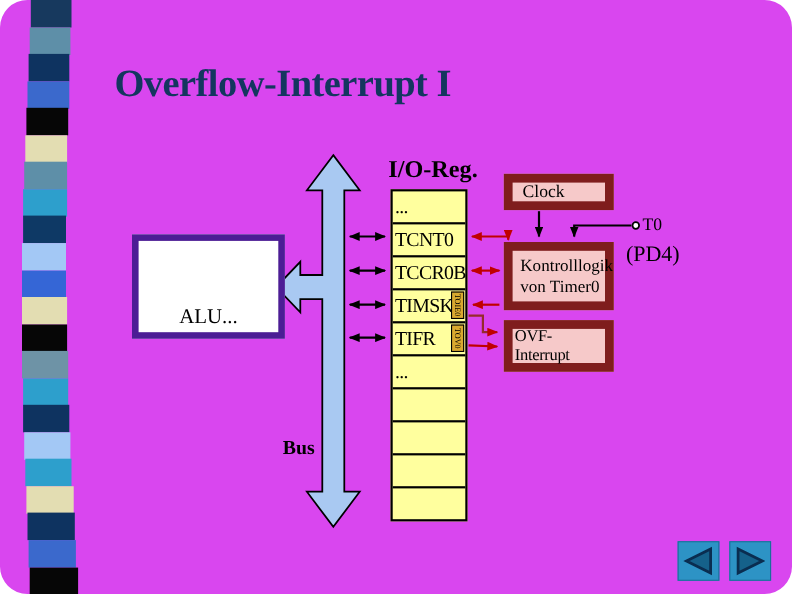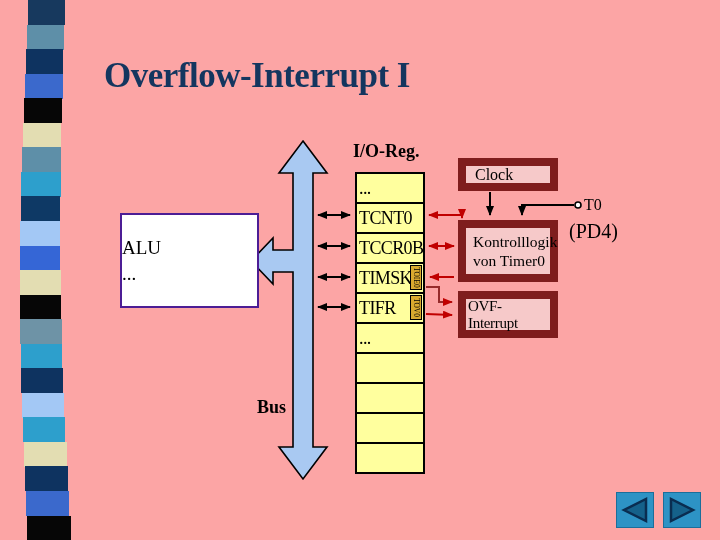--- a/index.html
+++ b/index.html
@@ -1,30 +1,30 @@
 <!DOCTYPE html>
 <html style="--title_navy: #14365F; --cell_yellow: #FFFF9E; --flag_gold: #D9A92F; --box_pink: #F6C9C9; --bus_blue: #A9C9F2; --wire_red: #C00000; --wire_maroon: #962B2B; --nav_bg: #2D93C5; --nav_tri: #15618A; --nav_tri_border: #0A2D50;"><head>
 <meta charset="utf-8">
 <style>
   html,body{margin:0;padding:0;background:#fff;}
-  .slide{position:relative;width:720px;height:540px;background:#fca5a5;overflow:hidden;
-         font-family:"Liberation Serif", serif;color:#000;}
+  .slide{position:relative;width:720px;height:540px;background:#d946ef;overflow:hidden;
+         font-family:"Liberation Serif", serif;color:#000;border-radius:25px;}
   .ribbon{position:absolute;left:0;top:0;width:90px;height:540px;}
   .title{position:absolute;left:104px;top:56px;margin:0;font-size:35px;font-weight:bold;
          color:var(--title_navy);letter-spacing:-0.5px;white-space:nowrap;}
   .wires{position:absolute;left:0;top:0;pointer-events:none;}
   .bus-shape{fill:var(--bus_blue);stroke:#000;stroke-width:1.6;}
   .wire-black{stroke:#000;stroke-width:2;fill:none;}
   .wire-red{stroke:var(--wire_red);stroke-width:2;fill:none;}
   .wire-maroon{stroke:var(--wire_maroon);stroke-width:2;fill:none;}
   .t0-pin{fill:#fff;stroke:#000;stroke-width:1.6;}
-  .alu-box{position:absolute;left:120px;top:213px;width:139px;height:95px;border:2px solid #4c1d95;
-           box-sizing:border-box;display:flex;flex-direction:column;justify-content:center;
-           align-items:flex-start;font-size:19px;line-height:26px;background:#fff;}
-  .io-label{position:absolute;left:353px;top:141px;font-size:18px;font-weight:bold;}
+  .alu-box{position:absolute;left:120px;top:213px;width:139px;height:95px;border:6px solid #4c1d95;
+           box-sizing:border-box;display:flex;justify-content:center;
+           align-items:flex-end;font-size:19px;line-height:26px;background:#fff;}
+  .io-label{position:absolute;left:353px;top:141px;font-size:22px;font-weight:bold;}
   .bus-label{position:absolute;left:257px;top:397px;font-size:18px;font-weight:bold;}
   .io-table{position:absolute;left:355px;top:172px;width:70px;border:2px solid #000;
             box-sizing:border-box;background:var(--cell_yellow);}
   .io-row{position:relative;height:30px;box-sizing:border-box;border-bottom:2px solid #000;
           display:flex;align-items:center;padding-left:2px;font-size:18px;letter-spacing:-0.6px;}
   .io-row:last-child{border-bottom:none;height:28px;}
   .io-flag{position:absolute;right:1px;top:1px;width:12px;height:25px;background:var(--flag_gold);
            border:1px solid #000;box-sizing:border-box;writing-mode:vertical-rl;
            font-size:7.5px;letter-spacing:0;text-align:center;line-height:10px;overflow:hidden;}
   .pbox{position:absolute;left:458px;width:100px;border:8px solid #7f1d1d;box-sizing:border-box;

